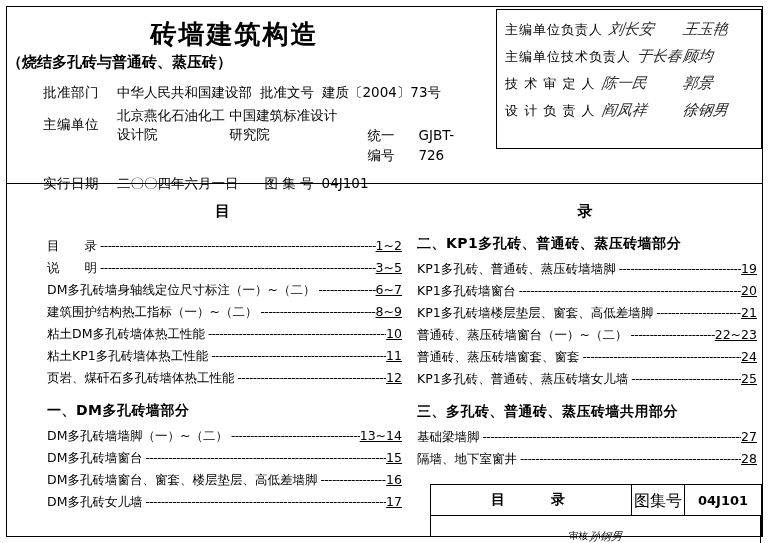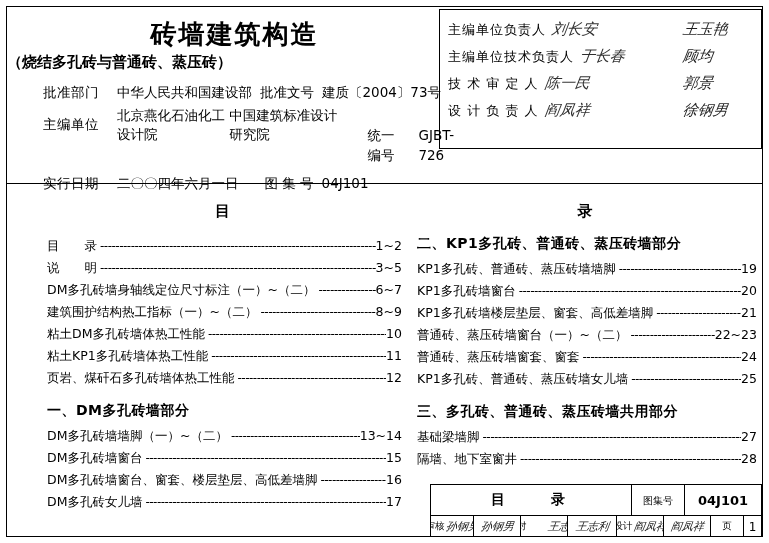--- a/index.html
+++ b/index.html
@@ -82,21 +82,21 @@
     align-items:center;
     line-height:20px;
     padding-left:16px;
   }
   .sp{display:inline-block;width:16px;}
 
   
   .sig-box{
     position:absolute;
     right:0;top:2px;
-    width:323px;height:140px;
+    width:266px;height:140px;
     border:1.2px solid #000;
     box-sizing:border-box;
     padding:6px 6px 0 8px;
   }
   .sig-row{
     display:flex;
     align-items:center;
     height:27px;
     font-size:13px;
   }
@@ -166,21 +166,21 @@
   .entry .txt{flex:0 0 auto;}
   .entry .dots{
     flex:1 1 auto;
     overflow:hidden;
     white-space:nowrap;
     letter-spacing:-0.5px;
     padding:0 3px;
     color:#000;
     font-size:12px;
   }
-  .entry .pg{flex:0 0 auto;text-align:right;}
+  .entry .pg{flex:0 0 auto;text-align:right;text-decoration:underline;}
   .section-head{
     font-size:14px;
     font-weight:bold;
     margin-top:13px;
     margin-bottom:5px;
     letter-spacing:0.5px;
   }
 
   
   .bottom-block{
@@ -204,38 +204,39 @@
     font-size:14px;
     font-weight:bold;
     letter-spacing:6px;
     border-right:1.2px solid #000;
   }
   .bb-top-mid{
     flex:0 0 52px;
     display:flex;
     align-items:center;
     justify-content:center;
-    font-size:10px;
+    font-size:16px;
     border-right:1.2px solid #000;
     line-height:11px;
     text-align:center;
   }
   .bb-top-right{
     flex:0 0 76px;
     display:flex;
     align-items:center;
     justify-content:center;
     font-size:13px;
     font-weight:bold;
   }
   .bb-bot{
     height:21px;
     display:flex;
     align-items:stretch;
     font-size:9.5px;
+    flex-direction:column;
   }
   .bb-cell{
     display:flex;
     align-items:center;
     justify-content:center;
     border-right:1.2px solid #000;
     padding:0 1px;
     white-space:nowrap;
     overflow:hidden;
   }

